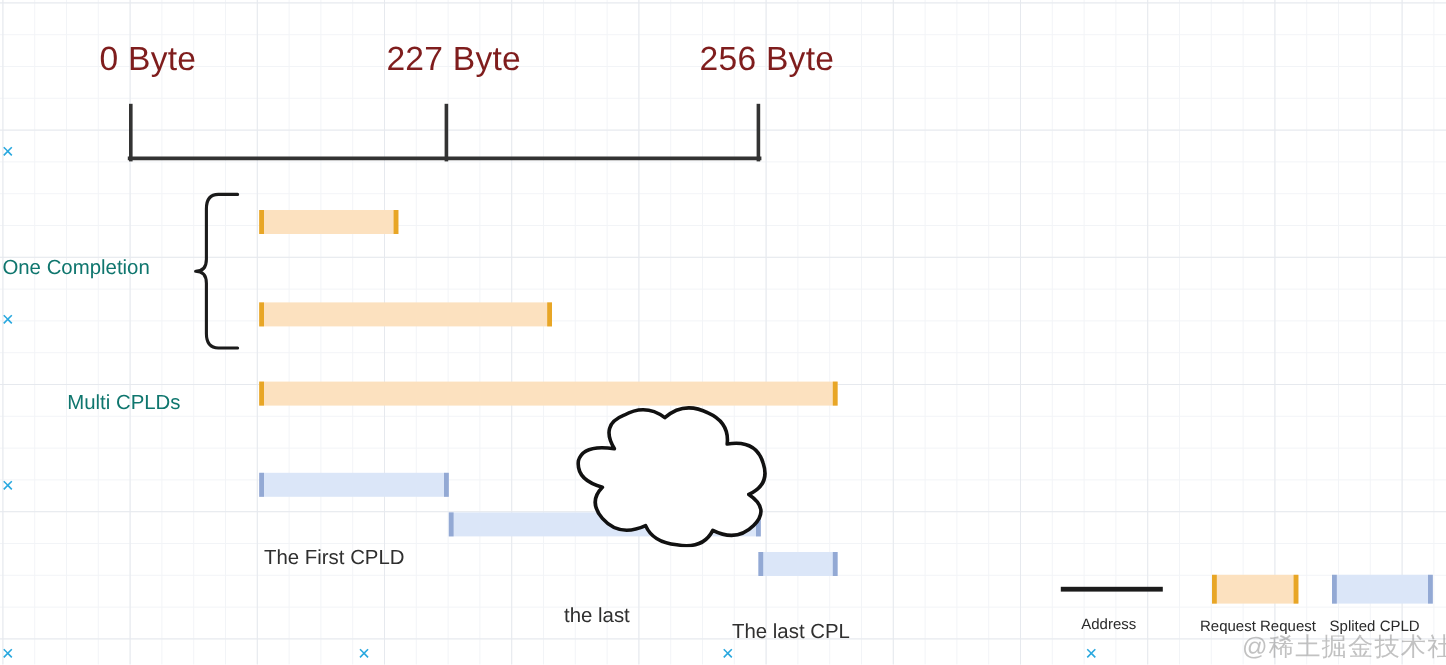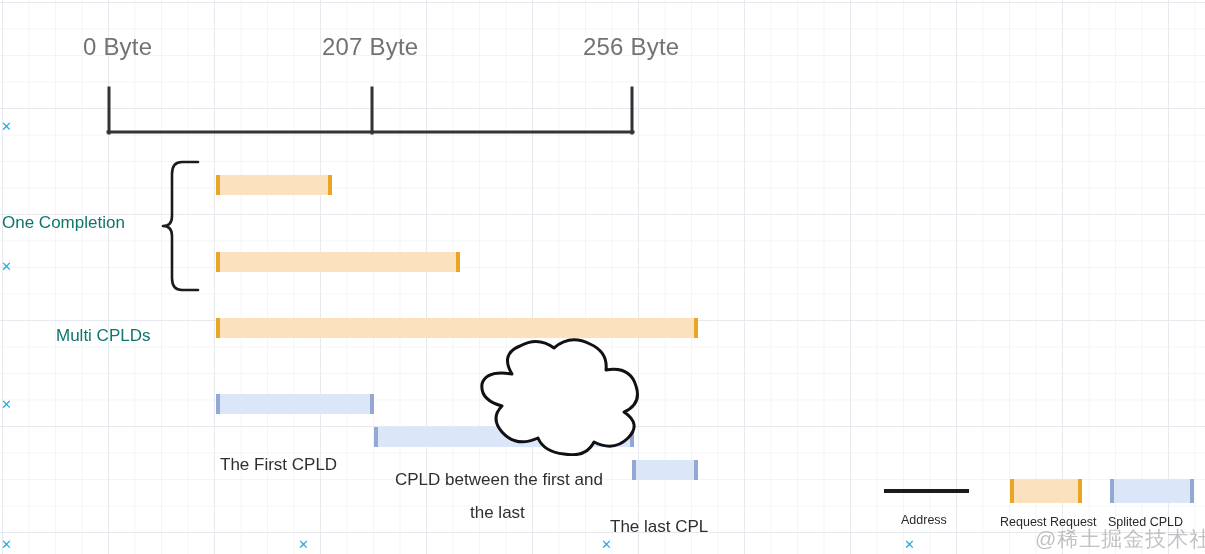--- a/index.html
+++ b/index.html
@@ -39,22 +39,22 @@
     background-image:
       linear-gradient(to right, #e6e9ee 1px, transparent 1px),
       linear-gradient(to bottom, #e6e9ee 1px, transparent 1px);
     background-size: 106px 106px;
     background-position: 108px 0px, 0px 2px;
   }
 
   
   .axis-label {
     position: absolute;
-    font-size: 24px;
-    color: #737373;
+    font-size: 28px;
+    color: #7f1d1d;
     white-space: nowrap;
     letter-spacing: 0.2px;
   }
 
   .ruler {
     position: absolute;
     left: 0; top: 0;
   }
 
   
@@ -144,21 +144,21 @@
 </style>
 </head>
 <body>
 
 <div id="canvas">
 
   <div class="grid-minor"></div>
   <div class="grid-major"></div>
 
   <div class="axis-label" style="left:83px; top:33px;">0 Byte</div>
-  <div class="axis-label" style="left:322px; top:33px;">207 Byte</div>
+  <div class="axis-label" style="left:322px; top:33px;">227 Byte</div>
   <div class="axis-label" style="left:583px; top:33px;">256 Byte</div>
 
   <svg class="ruler" width="1205" height="180">
     <g stroke="#333333" stroke-width="3" fill="none" stroke-linecap="square">
       <line x1="109" y1="88" x2="109" y2="133"></line>
       <line x1="372" y1="88" x2="372" y2="133"></line>
       <line x1="632" y1="88" x2="632" y2="133"></line>
       <line x1="108" y1="132" x2="633" y2="132"></line>
     </g>
   </svg>
@@ -190,21 +190,20 @@
              Q 148 114 128 104
              Q 120 120 98 116
              Q 78 114 72 100
              Q 50 110 36 94
              Q 24 80 36 68
              Q 14 62 16 46
              Q 20 32 46 36 Z" fill="#ffffff" stroke="#111111" stroke-width="3" stroke-linejoin="round"></path>
   </svg>
 
   <div class="annot" style="left:220px; top:455px;">The First  CPLD</div>
-  <div class="annot" style="left:395px; top:470px;">CPLD between the first and</div>
   <div class="annot" style="left:470px; top:503px;">the last</div>
   <div class="annot" style="left:610px; top:517px;">The last CPL</div>
 
   <div class="legend-line" style="left:884px; top:489px; width:85px;"></div>
   <div class="legend-text" style="left:901px; top:513px;">Address</div>
 
   <div class="legend-swatch orange" style="left:1010px; top:479px; width:72px;"></div>
   <div class="legend-text" style="left:1000px; top:515px;">Request Request</div>
 
   <div class="legend-swatch blue" style="left:1110px; top:479px; width:84px;"></div>

